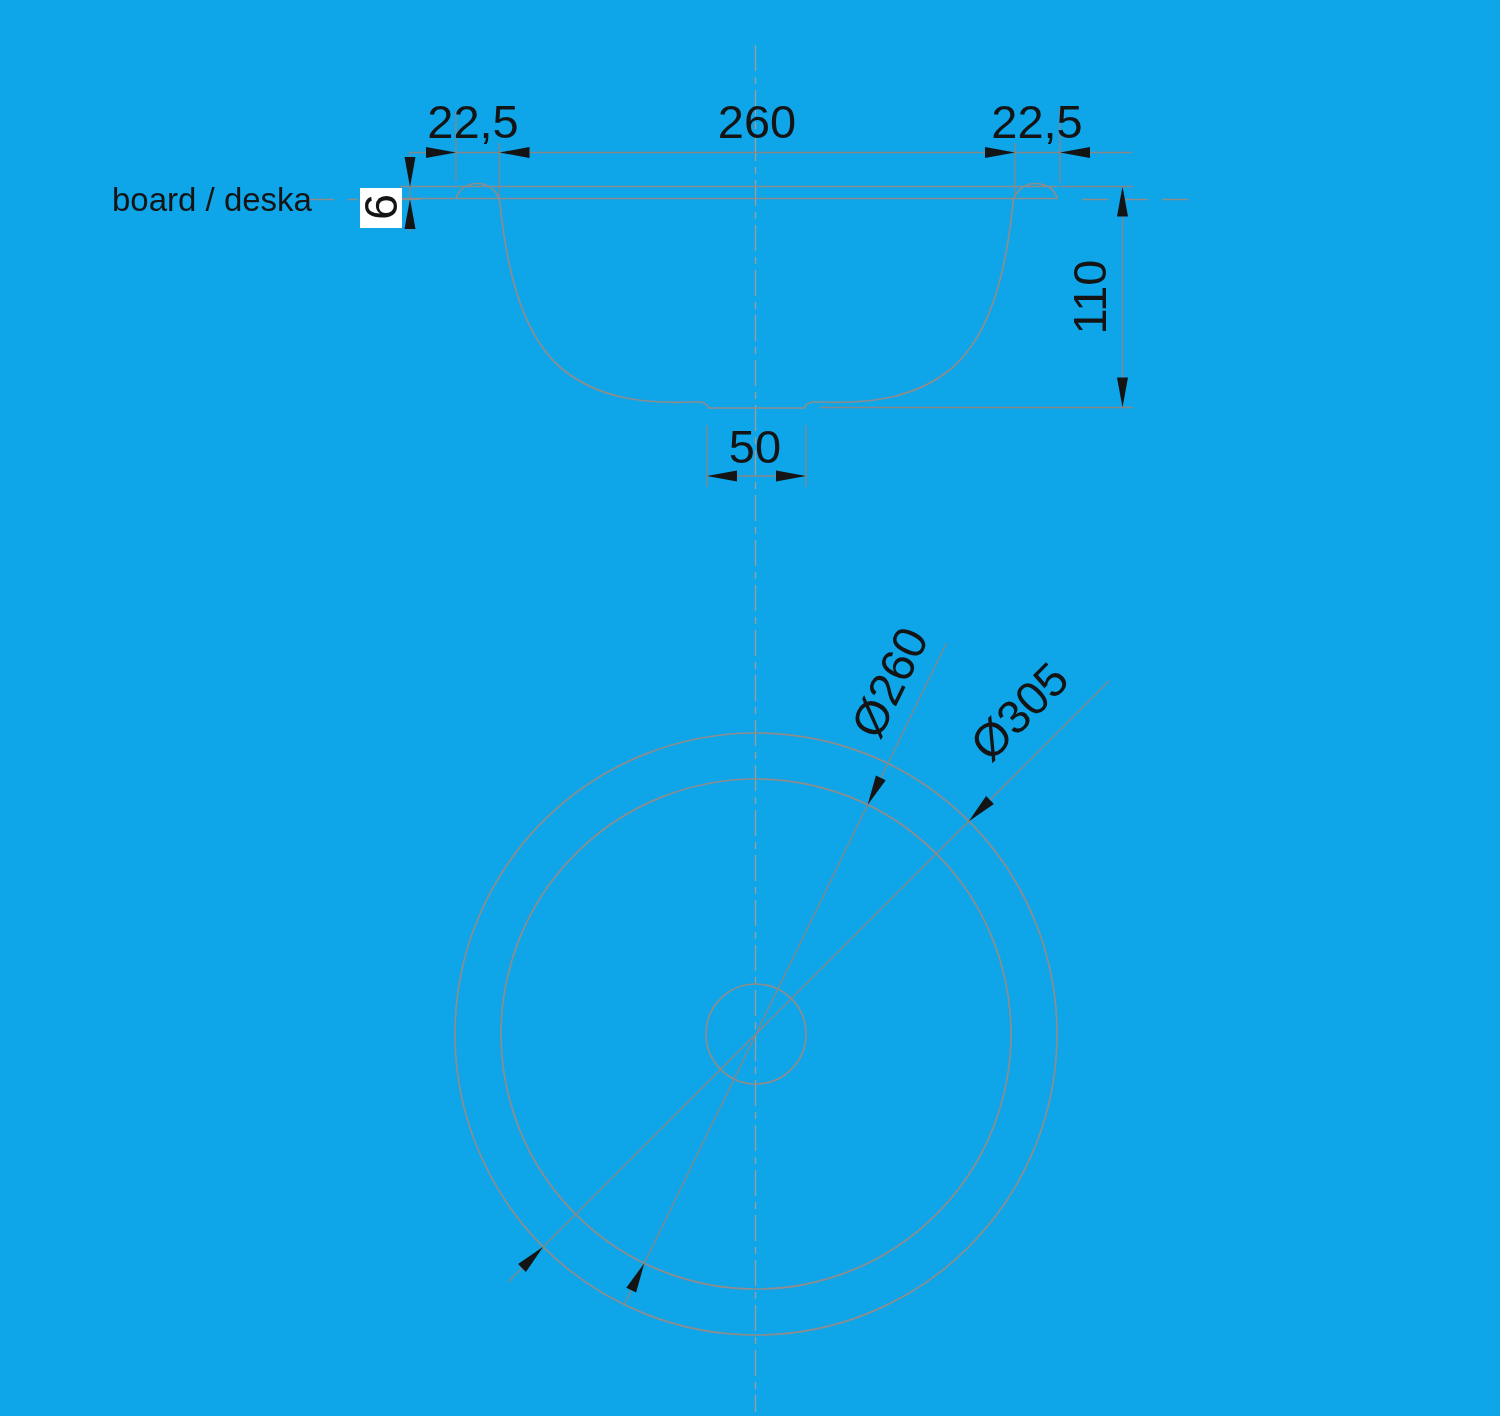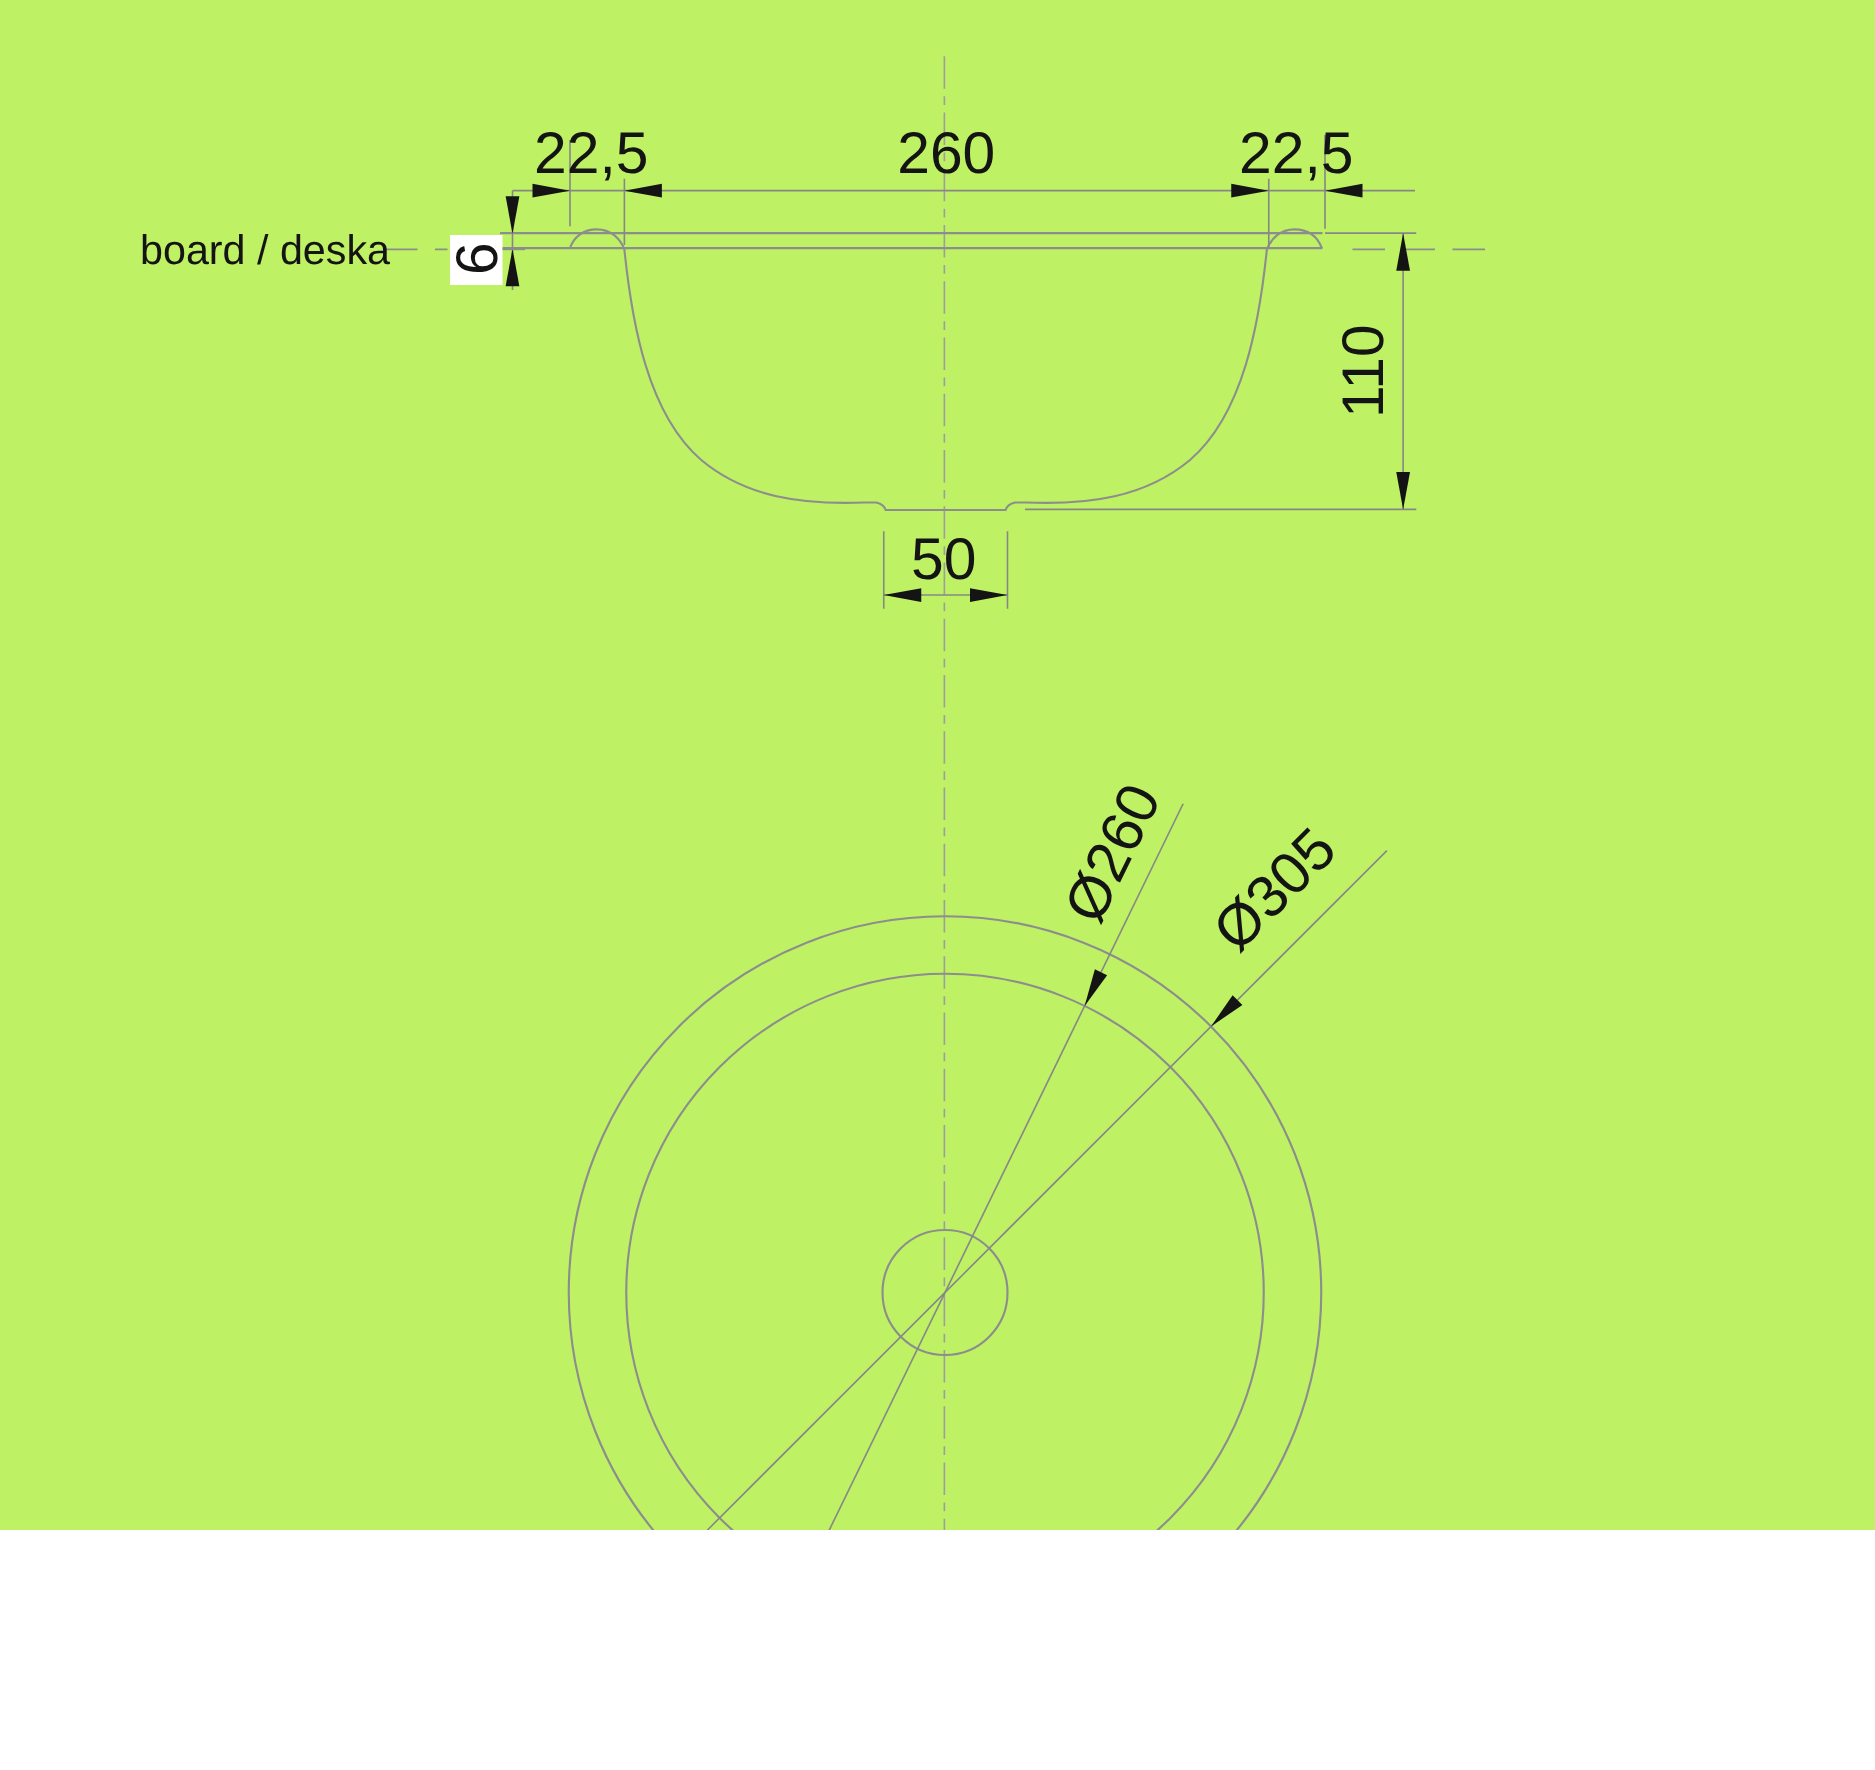--- a/index.html
+++ b/index.html
@@ -1,19 +1,19 @@
 <!DOCTYPE html>
 <html><head>
 <meta charset="utf-8">
 <style>
   html,body{margin:0;padding:0;background:#ffffff;}
   .canvas{
     position:relative;
-    width:1500px;height:1224px;
-    background:#bef264;
+    width:1500px;height:1416px;
+    background:#0ea5e9;
     font-family:"Liberation Sans", sans-serif;
     overflow:hidden;
   }
   svg{display:block;}
   .geo{stroke:#8d8d8d;stroke-width:1.7;fill:none;}
   .dim{stroke:#878787;stroke-width:1.3;fill:none;}
   .cl{stroke:#9e9e9e;stroke-width:1.3;fill:none;stroke-dasharray:26 6 7 6;}
   .dash{stroke:#8d8d8d;stroke-width:1.3;fill:none;stroke-dasharray:26 14;}
   .arrow{fill:#141414;stroke:none;}
   text{fill:#141414;}

